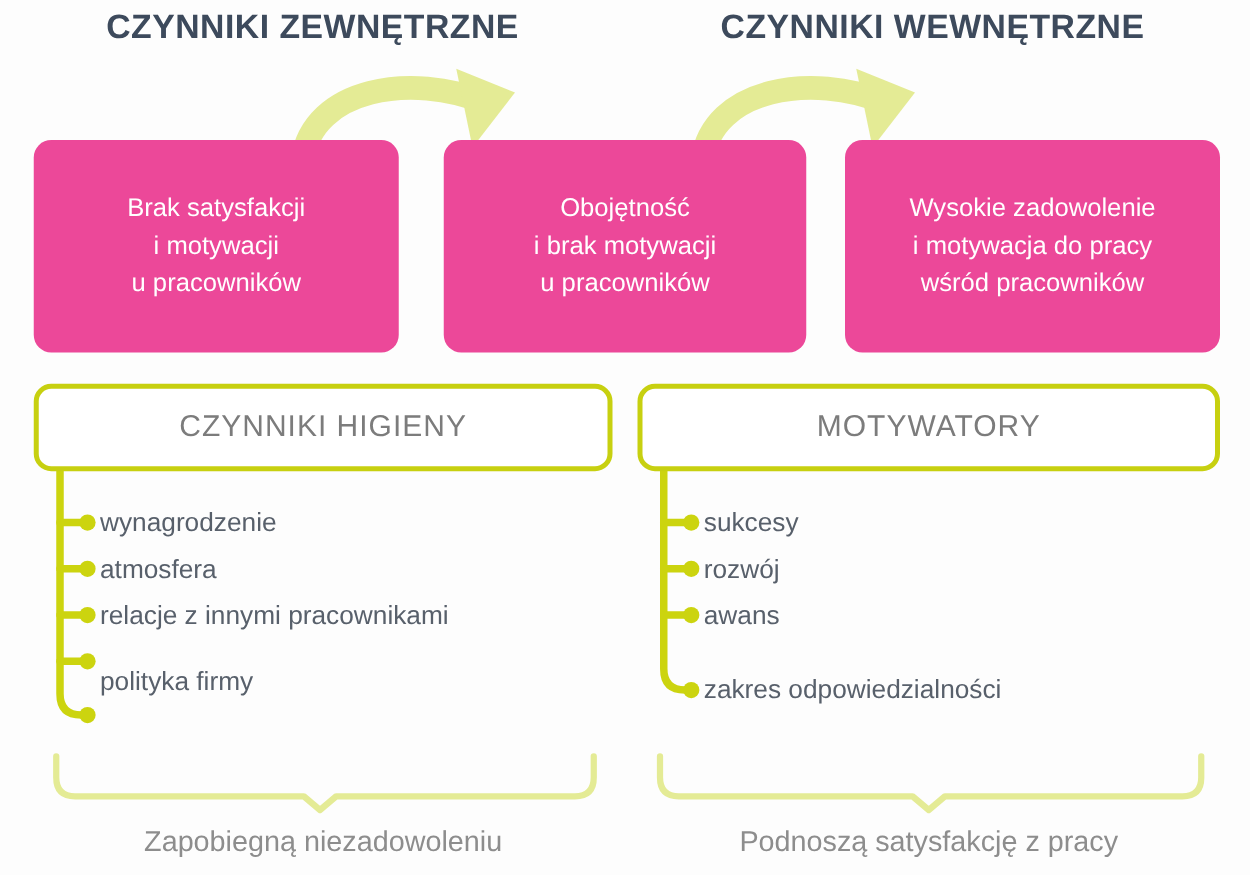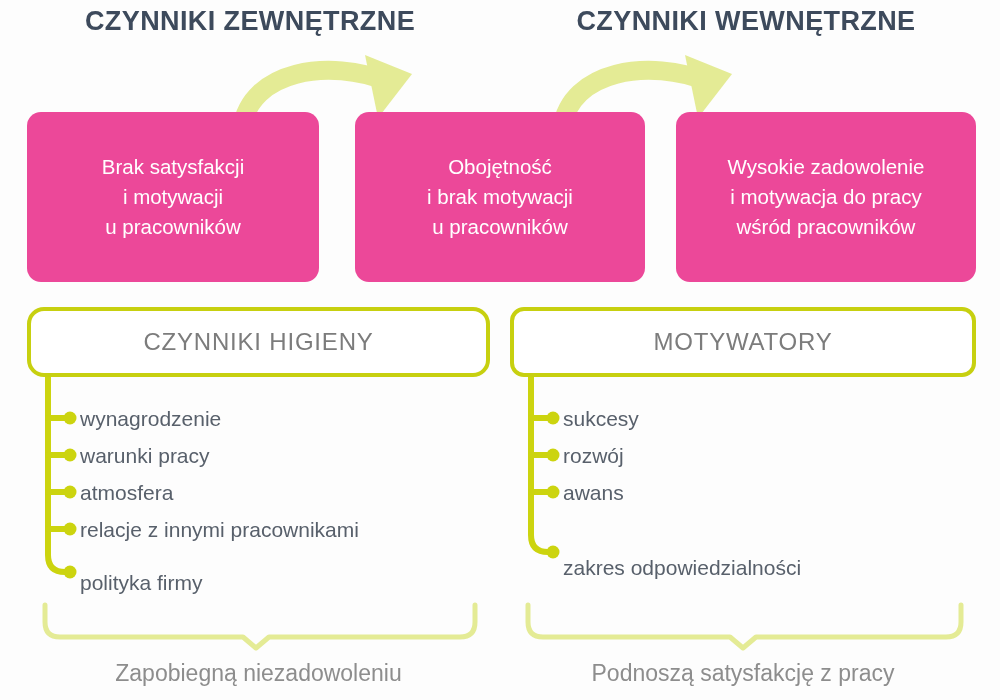--- a/index.html
+++ b/index.html
@@ -69,21 +69,21 @@
     border-radius: 14px;
     background: #ffffff;
     box-sizing: border-box;
     display: flex;
     align-items: center;
     justify-content: center;
     font-size: 24px;
     color: #7c7c7c;
     letter-spacing: 0.8px;
   }
-  #cat-box-hygiene { left: 27px;  width: 463px; border-radius: 17px; }
+  #cat-box-hygiene { left: 27px;  width: 463px; }
   #cat-box-motiv   { left: 510px; width: 466px; }
 
   
   .bullet-list {
     position: absolute;
     top: 400px;
   }
   #list-hygiene { left: 80px; }
   #list-motiv   { left: 563px; }
   .bullet-item {
@@ -207,27 +207,26 @@
 
 <div class="cat-box" id="cat-box-hygiene">
   <span>CZYNNIKI HIGIENY</span>
 </div>
 <div class="cat-box" id="cat-box-motiv">
   <span>MOTYWATORY</span>
 </div>
 
 <div class="bullet-list" id="list-hygiene">
   <div class="bullet-item">wynagrodzenie</div>
-  <div class="bullet-item">warunki pracy</div>
   <div class="bullet-item">atmosfera</div>
   <div class="bullet-item">relacje z innymi pracownikami</div>
   <div class="bullet-item" style="margin-top:16px">polityka firmy</div>
 </div>
 
 <div class="bullet-list" id="list-motiv">
   <div class="bullet-item">sukcesy</div>
   <div class="bullet-item">rozwój</div>
   <div class="bullet-item">awans</div>
-  <div class="bullet-item" style="margin-top:38px">zakres odpowiedzialności</div>
+  <div class="bullet-item" style="margin-top:22px">zakres odpowiedzialności</div>
 </div>
 
 <div class="bracket-caption" id="caption-hygiene">Zapobiegną niezadowoleniu</div>
 <div class="bracket-caption" id="caption-motiv">Podnoszą satysfakcję z pracy</div>
 
 </body></html>

